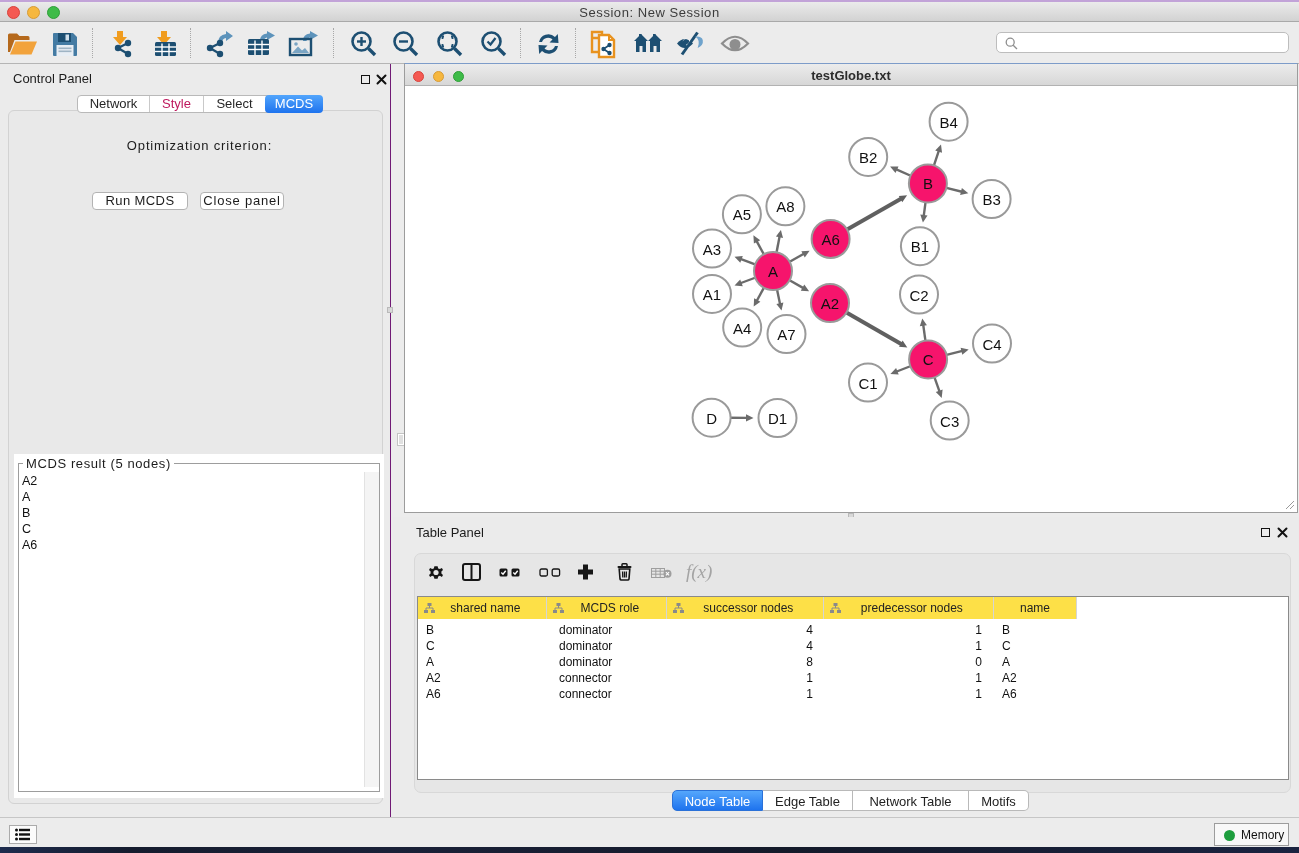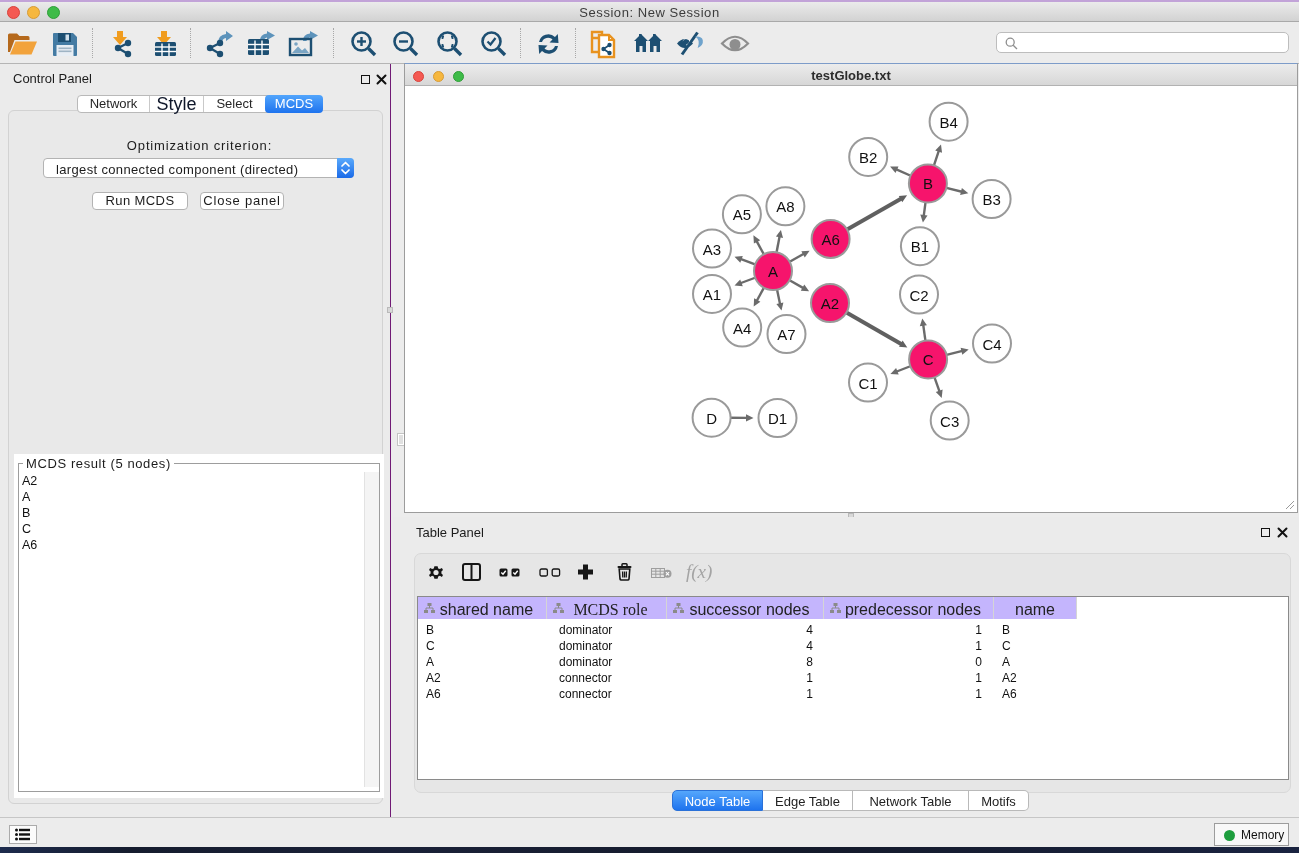--- a/index.html
+++ b/index.html
@@ -175,36 +175,27 @@
   <div class="abs" style="left:13px;top:7px;font-size:13px;color:#1c1c1c;">Control Panel</div>
   <div class="abs" style="left:361px;top:11px;width:9px;height:9px;border:1px solid #111;"></div>
   <svg class="abs" style="left:376px;top:10px" width="11" height="11" viewBox="0 0 11 11">
       <path d="M1.5 1.5 L9.5 9.5 M9.5 1.5 L1.5 9.5" stroke="#111" stroke-width="2" stroke-linecap="round"></path>
     </svg>
 
   <div class="abs" style="left:8px;top:46px;width:375px;height:694px;background:#e9e9e9;border:1px solid #d2d2d2;border-radius:6px;"></div>
 
   <div class="abs" style="left:77px;top:31px;width:240px;height:18px;background:#fff;border:1px solid #b9b9b9;border-radius:4px;">
     <div class="abs" style="left:0;top:0;width:72px;height:16px;line-height:16px;text-align:center;font-size:13px;color:#262626;border-right:1px solid #c9c9c9;">Network</div>
-    <div class="abs" style="left:72px;top:0;width:54px;height:16px;line-height:16px;text-align:center;font-size:18px;color:#0f172a;border-right:1px solid #c9c9c9;">Style</div>
+    <div class="abs" style="left:72px;top:0;width:54px;height:16px;line-height:16px;text-align:center;font-size:13px;color:#be185d;border-right:1px solid #c9c9c9;">Style</div>
     <div class="abs" style="left:126px;top:0;width:61px;height:15px;line-height:16px;text-align:center;font-size:13px;color:#262626;">Select</div>
     <div class="abs" style="left:187px;top:-1px;width:58px;height:18px;line-height:18px;text-align:center;font-size:13px;color:#fff;background:linear-gradient(#52a5fc,#1e73ee);border-radius:4px;">MCDS</div>
   </div>
 
   <div class="abs" style="left:0;top:74px;width:391px;text-align:center;font-size:13px;color:#1c1c1c;"><span style="margin-left:8px;letter-spacing:0.85px">Optimization criterion:</span></div>
 
-  <div class="abs" style="left:43px;top:94px;width:311px;height:20px;background:#fff;border:1px solid #b3b3b3;border-radius:4px;">
-    <div class="abs" style="left:12px;top:3px;font-size:13px;letter-spacing:0.35px;color:#1c1c1c;">largest connected component (directed)</div>
-    <div class="abs" style="right:-1px;top:-1px;width:17px;height:20px;background:linear-gradient(#5aaafc,#1a6ae8);border-radius:0 4px 4px 0;">
-      <svg width="11" height="14" viewBox="0 0 11 14" style="position:absolute;left:3px;top:3px">
-          <path d="M2 5 L5.5 1.5 L9 5" fill="none" stroke="#fff" stroke-width="1.7" stroke-linecap="round" stroke-linejoin="round"></path>
-          <path d="M2 9 L5.5 12.5 L9 9" fill="none" stroke="#fff" stroke-width="1.7" stroke-linecap="round" stroke-linejoin="round"></path>
-        </svg>
-    </div>
-  </div>
 
   <div class="abs" style="left:92px;top:128px;width:96px;height:18px;background:#fff;border:1px solid #b3b3b3;border-radius:4px;text-align:center;font-size:13px;letter-spacing:0.4px;line-height:16px;color:#1c1c1c;">Run MCDS</div>
   <div class="abs" style="left:200px;top:128px;width:84px;height:18px;background:#fff;border:1px solid #b3b3b3;border-radius:4px;text-align:center;font-size:13px;letter-spacing:0.8px;line-height:16px;color:#1c1c1c;">Close panel</div>
 
   <div class="abs" style="left:14px;top:390px;width:370px;height:344px;background:#fff;">
     <div class="abs" style="left:4px;top:9px;width:362px;height:329px;border:1px solid #9d9d9d;"></div>
     <div class="abs" style="left:9px;top:2px;background:#fff;padding:0 3px;font-size:13px;letter-spacing:0.6px;color:#1c1c1c;">MCDS result (5 nodes)</div>
     <div class="abs" style="left:8px;top:19px;font-size:12.5px;color:#111;line-height:16px;">A2<br>A<br>B<br>C<br>A6</div>
     <div class="abs" style="left:350px;top:18px;width:15px;height:315px;background:#f4f4f4;border-left:1px solid #e2e2e2;"></div>
   </div>
@@ -357,28 +348,28 @@
         <line x1="4.8" y1="0.5" x2="4.8" y2="9.5" stroke="#9e9e9e"></line>
         <line x1="9.2" y1="0.5" x2="9.2" y2="9.5" stroke="#9e9e9e"></line>
         <circle cx="16.5" cy="5.8" r="4" fill="#9e9e9e"></circle>
         <path d="M14.9 4.2 L18.1 7.4 M18.1 4.2 L14.9 7.4" stroke="#fff" stroke-width="1.1"></path>
       </svg>
     <div class="abs" style="left:272px;top:6px;font-family:'Liberation Serif',serif;font-style:italic;font-size:19px;color:#a4a4a4;">f(x)</div>
   </div>
 
   <div class="abs" style="left:24px;top:79px;width:872px;height:184px;background:#fff;border:1px solid #8a8a8a;">
     <style>
-      .hc { position:absolute; top:0; height:22px; background:#c4b5fd; border-right:1px solid #d5d5d5; font-size:16px; color:#222; }
+      .hc { position:absolute; top:0; height:22px; background:#fde047; border-right:1px solid #d5d5d5; font-size:12px; color:#222; }
       .hlab { position:absolute; top:4px; width:100%; text-align:center; }
       .cell { position:absolute; font-size:12px; color:#111; height:16px; line-height:16px; }
     </style>
     <div class="hc" style="left:0;width:129px;">
         <span class="hlab">&nbsp;&nbsp;shared name</span>
       </div>
-    <div class="hc" style="left:129px;width:120px;font-family:Liberation Serif, serif;">
+    <div class="hc" style="left:129px;width:120px;">
         <span class="hlab">&nbsp;&nbsp;MCDS role</span>
       </div>
     <div class="hc" style="left:249px;width:157px;">
         <span class="hlab">&nbsp;&nbsp;successor nodes</span>
       </div>
     <div class="hc" style="left:406px;width:170px;">
         <span class="hlab">&nbsp;&nbsp;predecessor nodes</span>
       </div>
     <div class="hc" style="left:576px;width:83px;">
         <span class="hlab">name</span>

